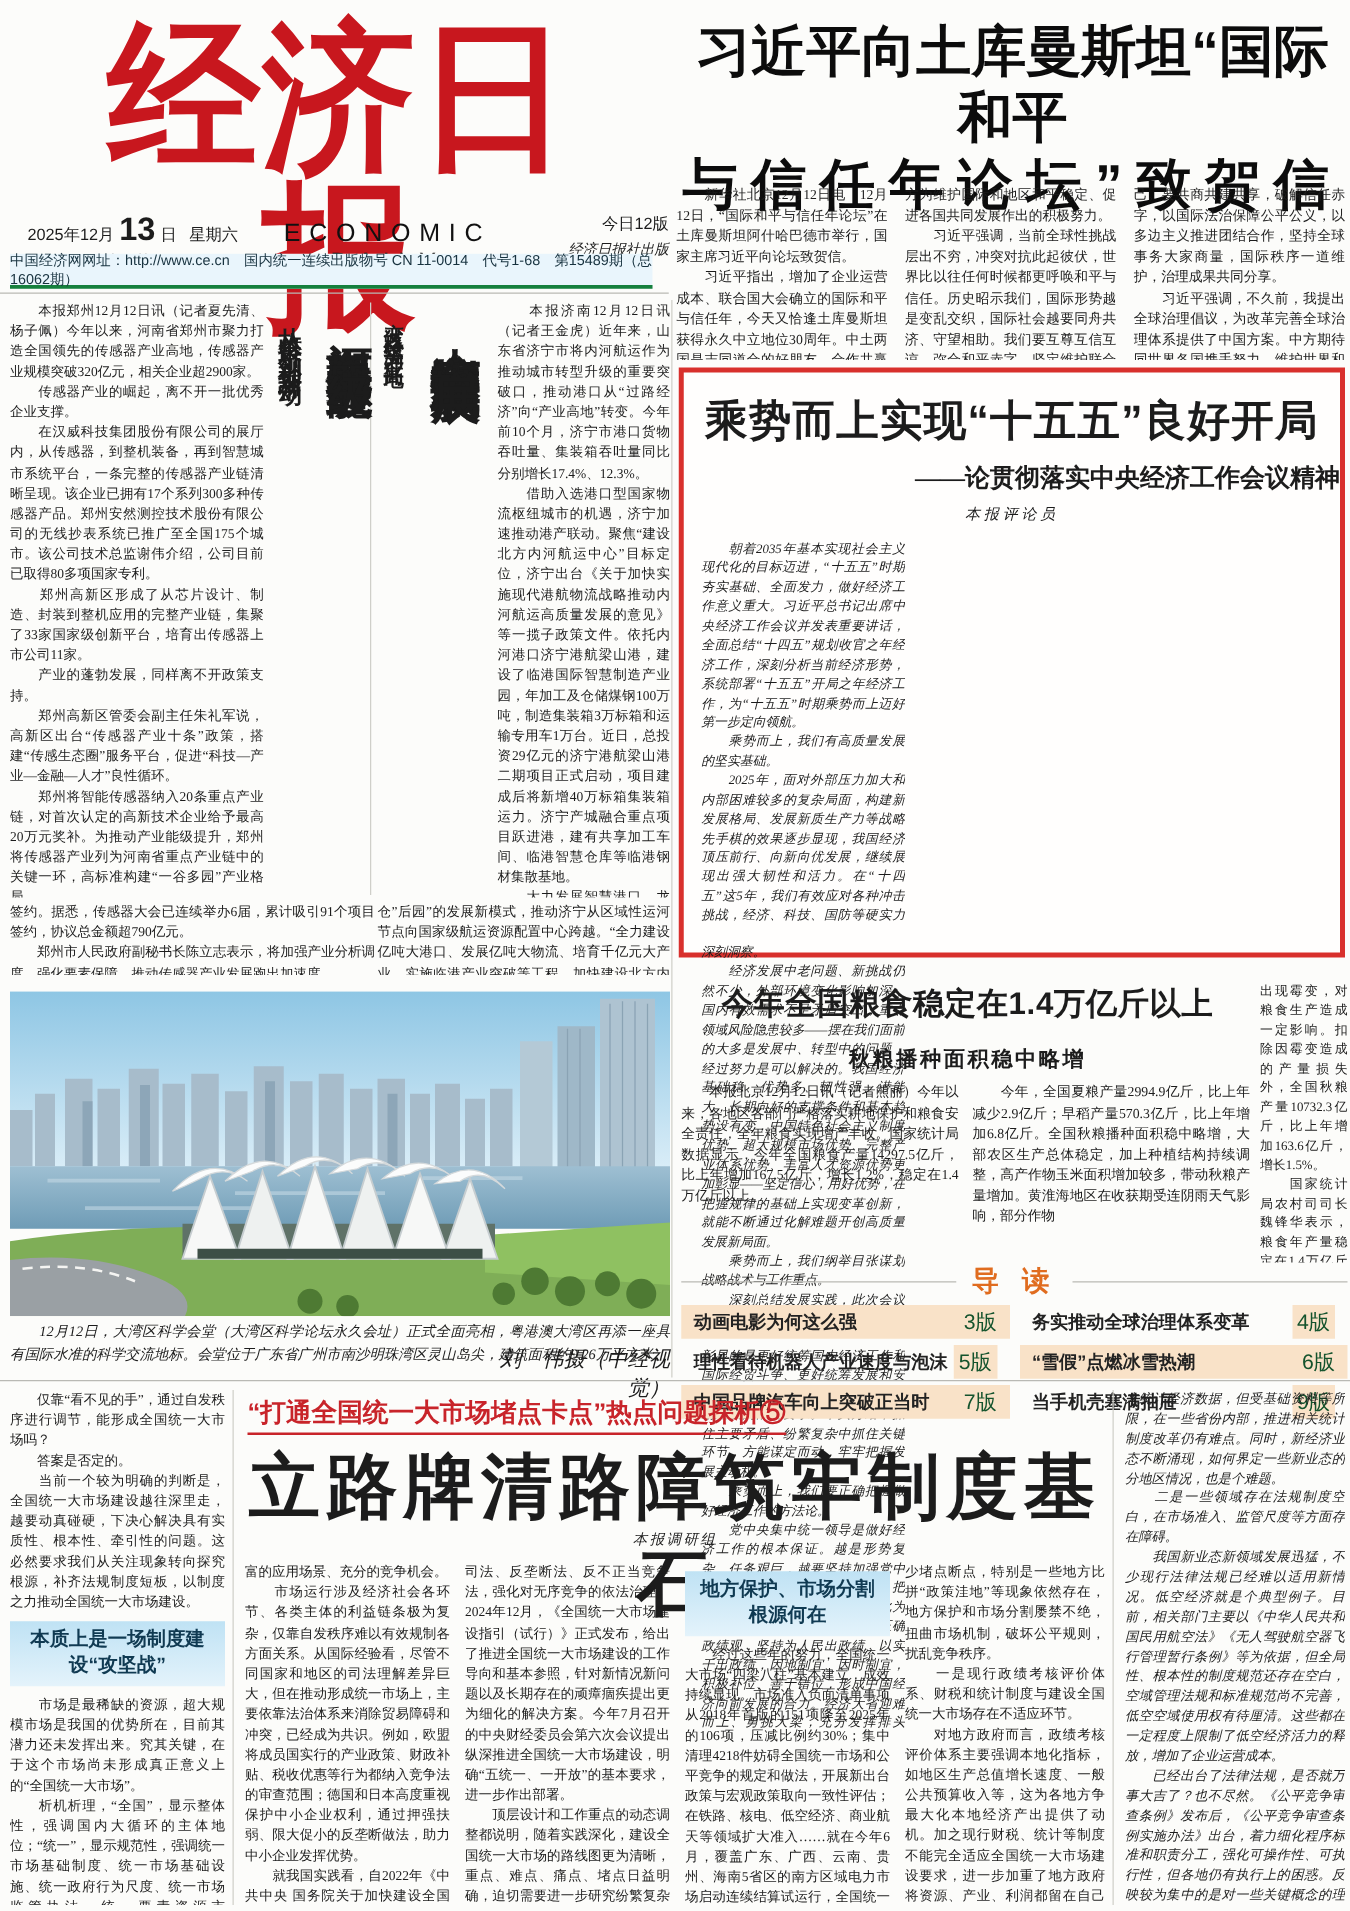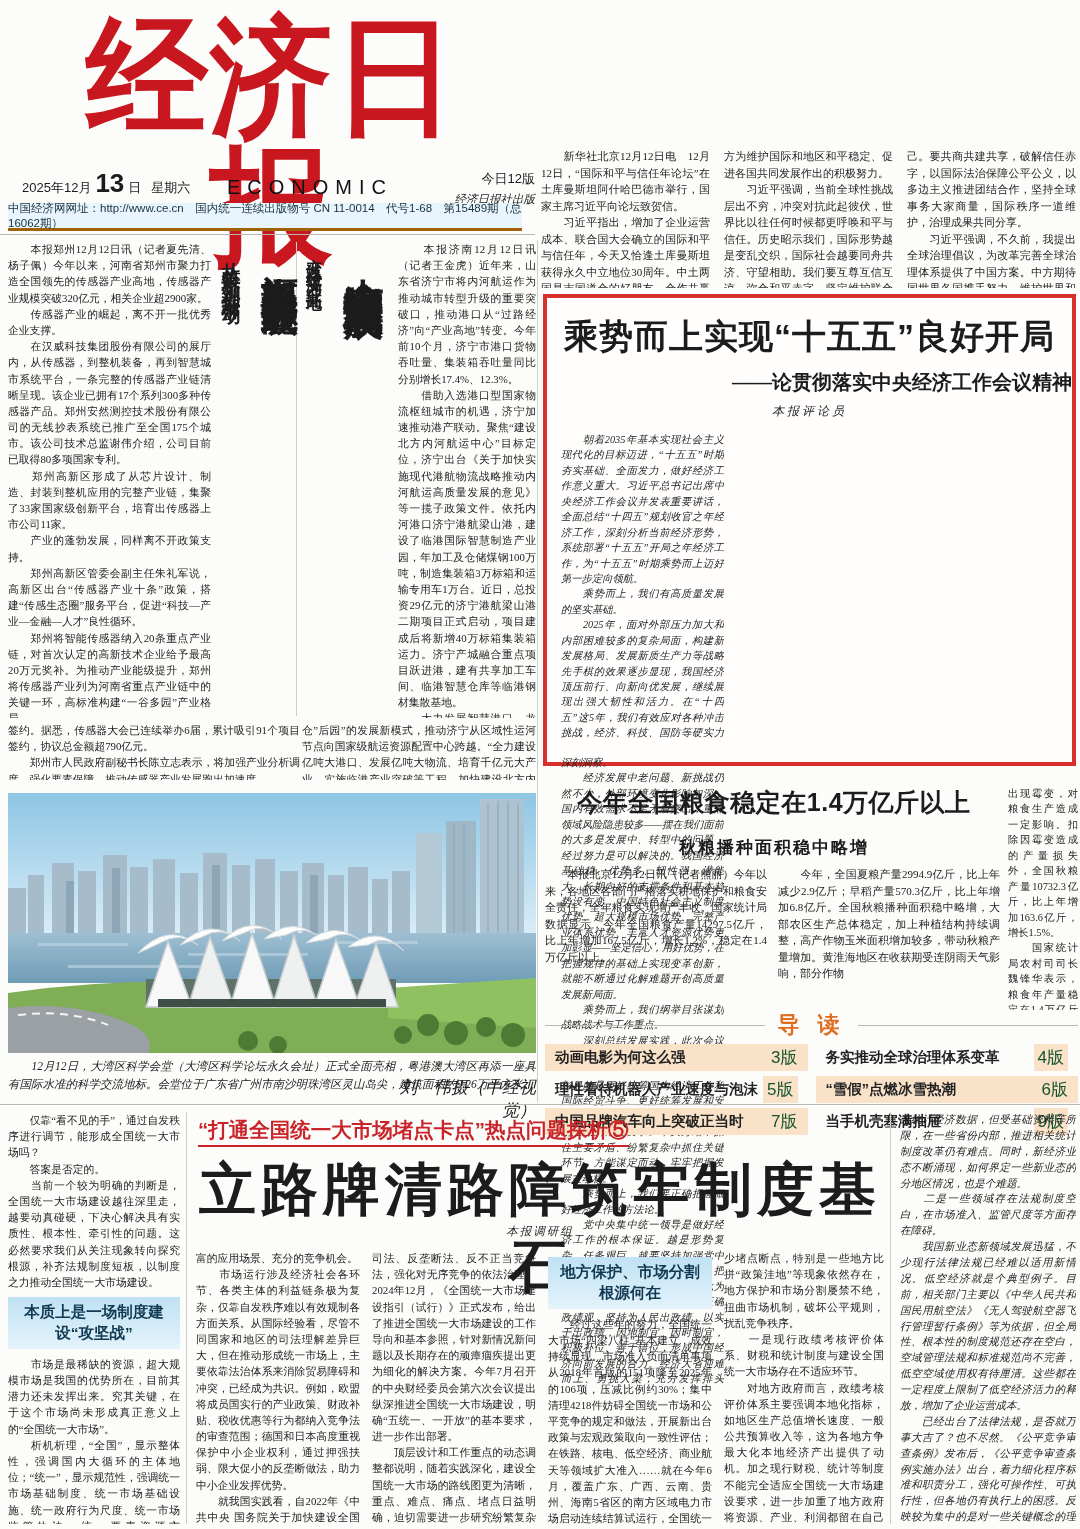--- a/index.html
+++ b/index.html
@@ -8,21 +8,21 @@
   .abs{position:absolute;}
   .hei{font-family:"Liberation Sans",sans-serif;font-weight:bold;}
   .col{font-size:11px;line-height:1.5;text-align:justify;white-space:pre-line;overflow:hidden;}
   .kai{font-style:italic;font-family:"Liberation Serif",serif;}
   .vert{writing-mode:vertical-rl;text-orientation:upright;overflow:hidden;}
   .rule-h{background:#b9b9b4;height:1px;}
   .rule-v{background:#cfcfc9;width:1px;}
   
   .brand{font-family:"DejaVu Serif",serif;font-weight:900;color:#c8171e;font-size:122px;
          letter-spacing:2px;line-height:1;transform:scaleY(1.05);}
-  .pubbar{background:#e9f5fc;border-bottom:3px solid #a16207;display:flex;align-items:center;
+  .pubbar{background:#e9f5fc;border-bottom:3px solid #15803d;display:flex;align-items:center;
           justify-content:center;font-family:"Liberation Sans",sans-serif;font-size:11.5px;color:#17323f;}
   
   .edbox{border:4px solid #d8302c;background:#fffefd;}
   
   .dd-cell{display:flex;align-items:center;justify-content:space-between;padding:0 10px;height:27px;}
   .dd-beige{background:#f9e2c8;}
   .dd-label{font-family:"Liberation Sans",sans-serif;font-weight:bold;font-size:14.5px;color:#222;}
   .dd-page{color:#14532d;font-size:17px;font-family:"Liberation Sans",sans-serif;}
   .bluehead{background:linear-gradient(180deg,#bfe2f4,#e4f3fb);color:#103a52;
             font-family:"Liberation Sans",sans-serif;font-weight:bold;font-size:15.5px;
@@ -48,20 +48,24 @@
 
   <div class="abs" style="left:430px;top:170px;width:105px;text-align:right;">
     <div style="font-size:13px;font-family:'Liberation Sans',sans-serif;">今日12版</div>
     <div class="kai" style="font-size:11.5px;margin-top:4px;">经济日报社出版</div>
   </div>
 
   <div class="abs pubbar" style="left:8px;top:203px;width:514px;height:25px;">中国经济网网址：http://www.ce.cn　国内统一连续出版物号 CN 11-0014　代号1-68　第15489期（总16062期）</div>
 
   <div class="abs rule-h" style="left:0;top:234px;width:535px;"></div>
 
+  <div class="abs hei" style="left:540px;top:16px;width:540px;text-align:center;font-size:44px;line-height:1.2;color:#0c0c0c;">
+    <div>习近平向土库曼斯坦“国际和平</div>
+    <div style="letter-spacing:11px;">与信任年论坛”致贺信</div>
+  </div>
   <div class="abs col" style="left:541px;top:148px;width:169px;height:140px;">　　新华社北京12月12日电　12月12日，“国际和平与信任年论坛”在土库曼斯坦阿什哈巴德市举行，国家主席习近平向论坛致贺信。
 　　习近平指出，增加了企业运营成本、联合国大会确立的国际和平与信任年，今天又恰逢土库曼斯坦获得永久中立地位30周年。中土两国是志同道合的好朋友、合作共赢的好伙伴。中方坚定支持土方奉行永久中立政策，赞赏土</div>
   <div class="abs col" style="left:724px;top:148px;width:169px;height:140px;">方为维护国际和地区和平稳定、促进各国共同发展作出的积极努力。
 　　习近平强调，当前全球性挑战层出不穷，冲突对抗此起彼伏，世界比以往任何时候都更呼唤和平与信任。历史昭示我们，国际形势越是变乱交织，国际社会越要同舟共济、守望相助。我们要互尊互信互谅，弥合和平赤字，坚定维护联合国权威和地位，坚持以和平方式解决争端，反对霸道霸凌、损人利</div>
   <div class="abs col" style="left:907px;top:148px;width:169px;height:140px;">己。要共商共建共享，破解信任赤字，以国际法治保障公平公义，以多边主义推进团结合作，坚持全球事务大家商量，国际秩序一道维护，治理成果共同分享。
 　　习近平强调，不久前，我提出全球治理倡议，为改革完善全球治理体系提供了中国方案。中方期待同世界各国携手努力，维护世界和平，促进共同发展，推动构建人类命运共同体。</div>
 
   <div class="abs rule-v" style="left:537px;top:240px;height:862px;"></div>
   <div class="abs rule-v" style="left:296px;top:242px;height:474px;"></div>
 

